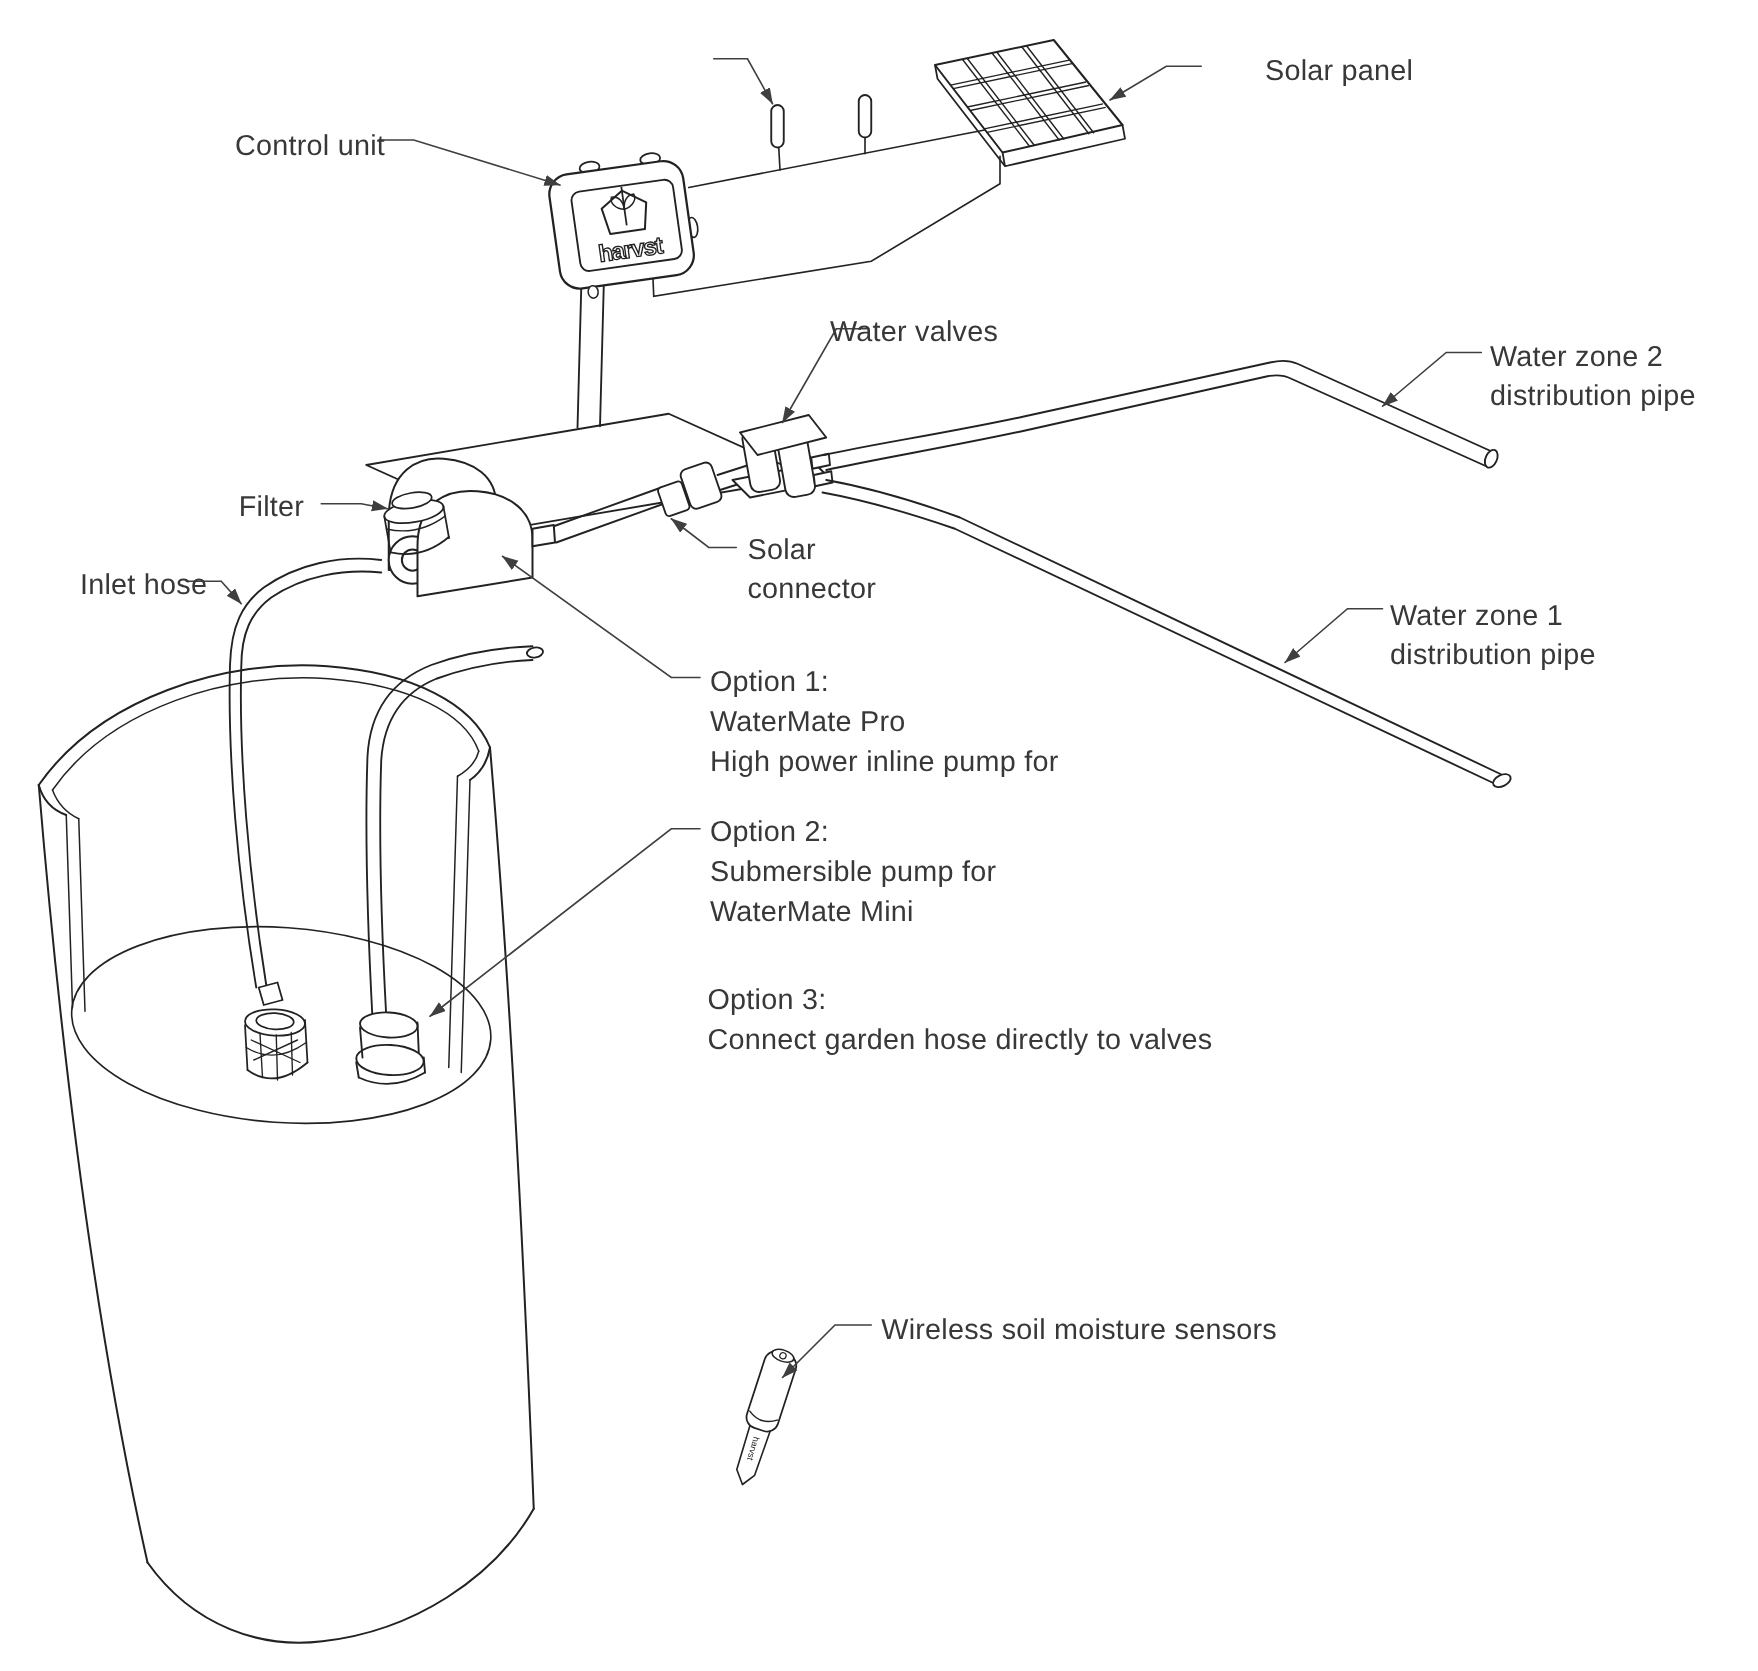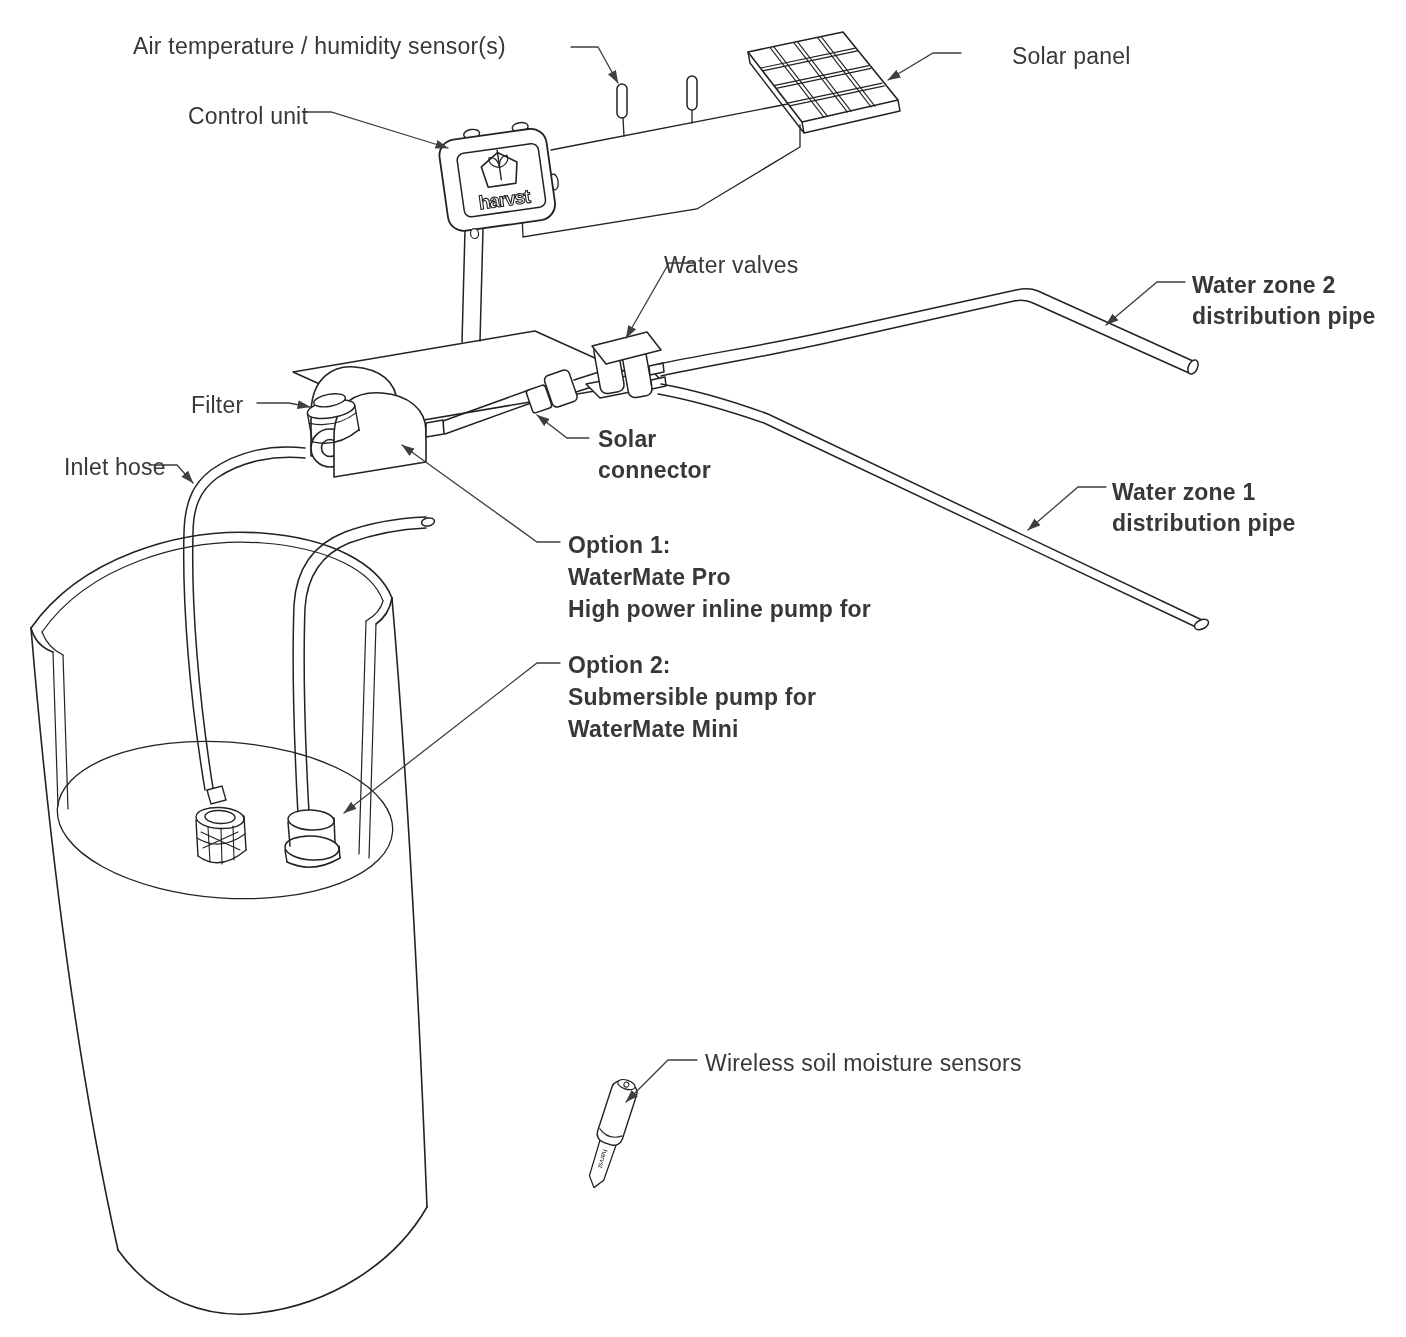--- a/index.html
+++ b/index.html
@@ -12,21 +12,21 @@
   }
   #art{position:absolute;left:0;top:0;}
   .lbl{
     position:absolute;
     color:#383838;
     font-size:23px;
     line-height:31px;
     white-space:nowrap;
     letter-spacing:0.2px;
   }
-  .lbl .ln{display:block;font-weight:bold;}
+  .lbl .ln{display:block;}
   .opt{line-height:32px;}
 </style>
 </head>
 <body>
 
 <div id="canvas">
 
 <svg id="art" width="1406" height="1337" viewBox="0 0 1406 1337">
   <defs>
     <marker id="arr" markerUnits="userSpaceOnUse" markerWidth="14" markerHeight="10" refX="12.5" refY="4.5" orient="auto">
@@ -210,21 +210,20 @@
     <path d="M 257,403 L 289,403 L 310,407" marker-end="url(#arr)"></path>
     <path d="M 149,465 L 177,465 L 193,483" marker-end="url(#arr)"></path>
     <path d="M 589,438 L 567,438 L 537,415" marker-end="url(#arr)"></path>
     <path d="M 1106,487 L 1078,487 L 1028,530" marker-end="url(#arr)"></path>
     <path d="M 560,542 L 537,542 L 402,445" marker-end="url(#arr)"></path>
     <path d="M 560,663 L 537,663 L 344,813" marker-end="url(#arr)"></path>
     <path d="M 697,1060 L 668,1060 L 626,1102" marker-end="url(#arr)"></path>
   </g>
 </svg>
 
-<div class="lbl" style="left:133px;top:31px;"><span>Air temperature / humidity sensor(s)</span></div>
 <div class="lbl" style="left:188px;top:101px;"><span>Control unit</span></div>
 <div class="lbl" style="left:1012px;top:41px;"><span>Solar panel</span></div>
 <div class="lbl" style="left:664px;top:250px;"><span>Water valves</span></div>
 
 <div class="lbl" style="left:1192px;top:270px;">
   <span class="ln">Water zone 2</span>
   <span class="ln">distribution pipe</span>
 </div>
 
 <div class="lbl" style="left:191px;top:390px;"><span>Filter</span></div>
@@ -245,16 +244,20 @@
   <span class="ln">WaterMate Pro</span>
   <span class="ln">High power inline pump for</span>
 </div>
 
 <div class="lbl opt" style="left:568px;top:649px;">
   <span class="ln">Option 2:</span>
   <span class="ln">Submersible pump for</span>
   <span class="ln">WaterMate Mini</span>
 </div>
 
+<div class="lbl opt" style="left:566px;top:783px;">
+  <span class="ln">Option 3:</span>
+  <span class="ln">Connect garden hose directly to valves</span>
+</div>
 
 <div class="lbl" style="left:705px;top:1048px;text-align:right;"><span>Wireless soil moisture sensors</span></div>
 
 </div>
 
 </body></html>

